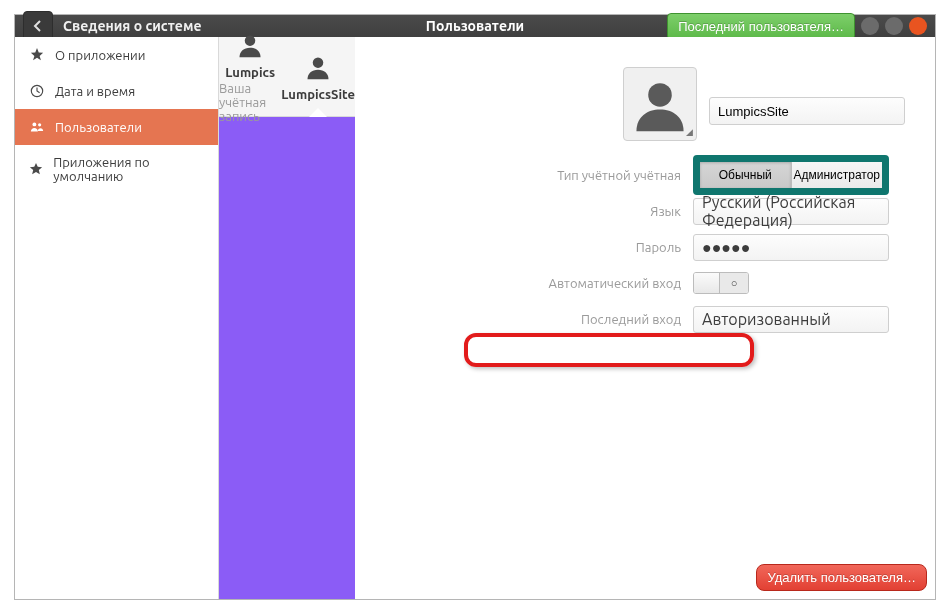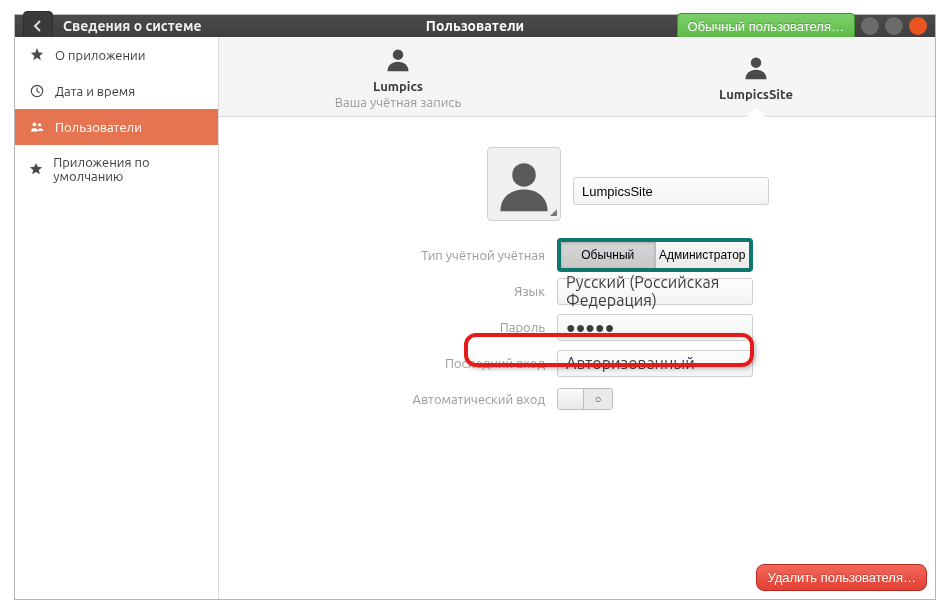--- a/index.html
+++ b/index.html
@@ -103,21 +103,20 @@
   }
   .sidebar-item.active {
     background: #e57551;
     color: #fff;
   }
   .sidebar-item.active svg { fill: #fff; }
   
   .main {
     flex: 1;
     display: flex;
-    flex-direction: column;
     position: relative;
   }
   .user-tabs {
     height: 80px;
     border-bottom: 1px solid #d9d9d9;
     display: flex;
     background: #f5f5f5;
   }
   .user-tab {
     flex: 1;
@@ -192,21 +191,21 @@
     font-size: 13px;
     padding-right: 12px;
   }
   .form-control-cell {
     width: 200px;
     position: relative;
   }
   .seg-group {
     display: flex;
     width: 196px;
-    border: 4px solid #0f766e;
+    border: 7px solid #0f766e;
     border-radius: 4px;
     overflow: hidden;
   }
   .seg-btn {
     flex: 1;
     height: 26px;
     background: linear-gradient(#f6f6f6,#eaeaea);
     border: none;
     font-size: 12px;
     cursor: pointer;
@@ -271,21 +270,21 @@
 
   <div class="titlebar">
     <div class="back-btn">
       <svg width="12" height="12" viewBox="0 0 12 12">
           <path d="M8 1 L3 6 L8 11" stroke="#e0e0e0" stroke-width="2" fill="none"></path>
         </svg>
     </div>
     <div class="section-title">Сведения о системе</div>
     <div class="window-title">Пользователи</div>
     <div class="titlebar-right">
-      <button class="add-user-btn">Обычный пользователя…</button>
+      <button class="add-user-btn">Последний пользователя…</button>
       <span class="win-ctrl win-min"></span>
       <span class="win-ctrl win-max"></span>
       <span class="win-ctrl win-close"></span>
     </div>
   </div>
 
   <div class="body-area">
 
     <div class="sidebar">
       <div class="sidebar-item">
@@ -385,38 +384,38 @@
         <div class="form-row" id="pw-row">
           <div class="form-label">Пароль</div>
           <div class="form-control-cell">
             <div class="val-box">
               <span>●●●●●</span>
             </div>
           </div>
         </div>
 
         <div class="form-row">
-          <div class="form-label">Последний вход</div>
-          <div class="form-control-cell">
-            <div class="val-box">
-              <span>Авторизованный</span>
-            </div>
-          </div>
-        </div>
-
-        <div class="form-row">
           <div class="form-label">Автоматический вход</div>
           <div class="form-control-cell">
             <div class="switch">
               <div class="knob"></div>
               <div class="half off">○</div>
             </div>
           </div>
         </div>
 
+        <div class="form-row">
+          <div class="form-label">Последний вход</div>
+          <div class="form-control-cell">
+            <div class="val-box">
+              <span>Авторизованный</span>
+            </div>
+          </div>
+        </div>
+
       </div>
 
       <button class="delete-user-btn">Удалить пользователя…</button>
 
       <div class="hl-ring" style="left:245px; top:296px; width:290px; height:34px;"></div>
 
     </div>
   </div>
 </div>
 

